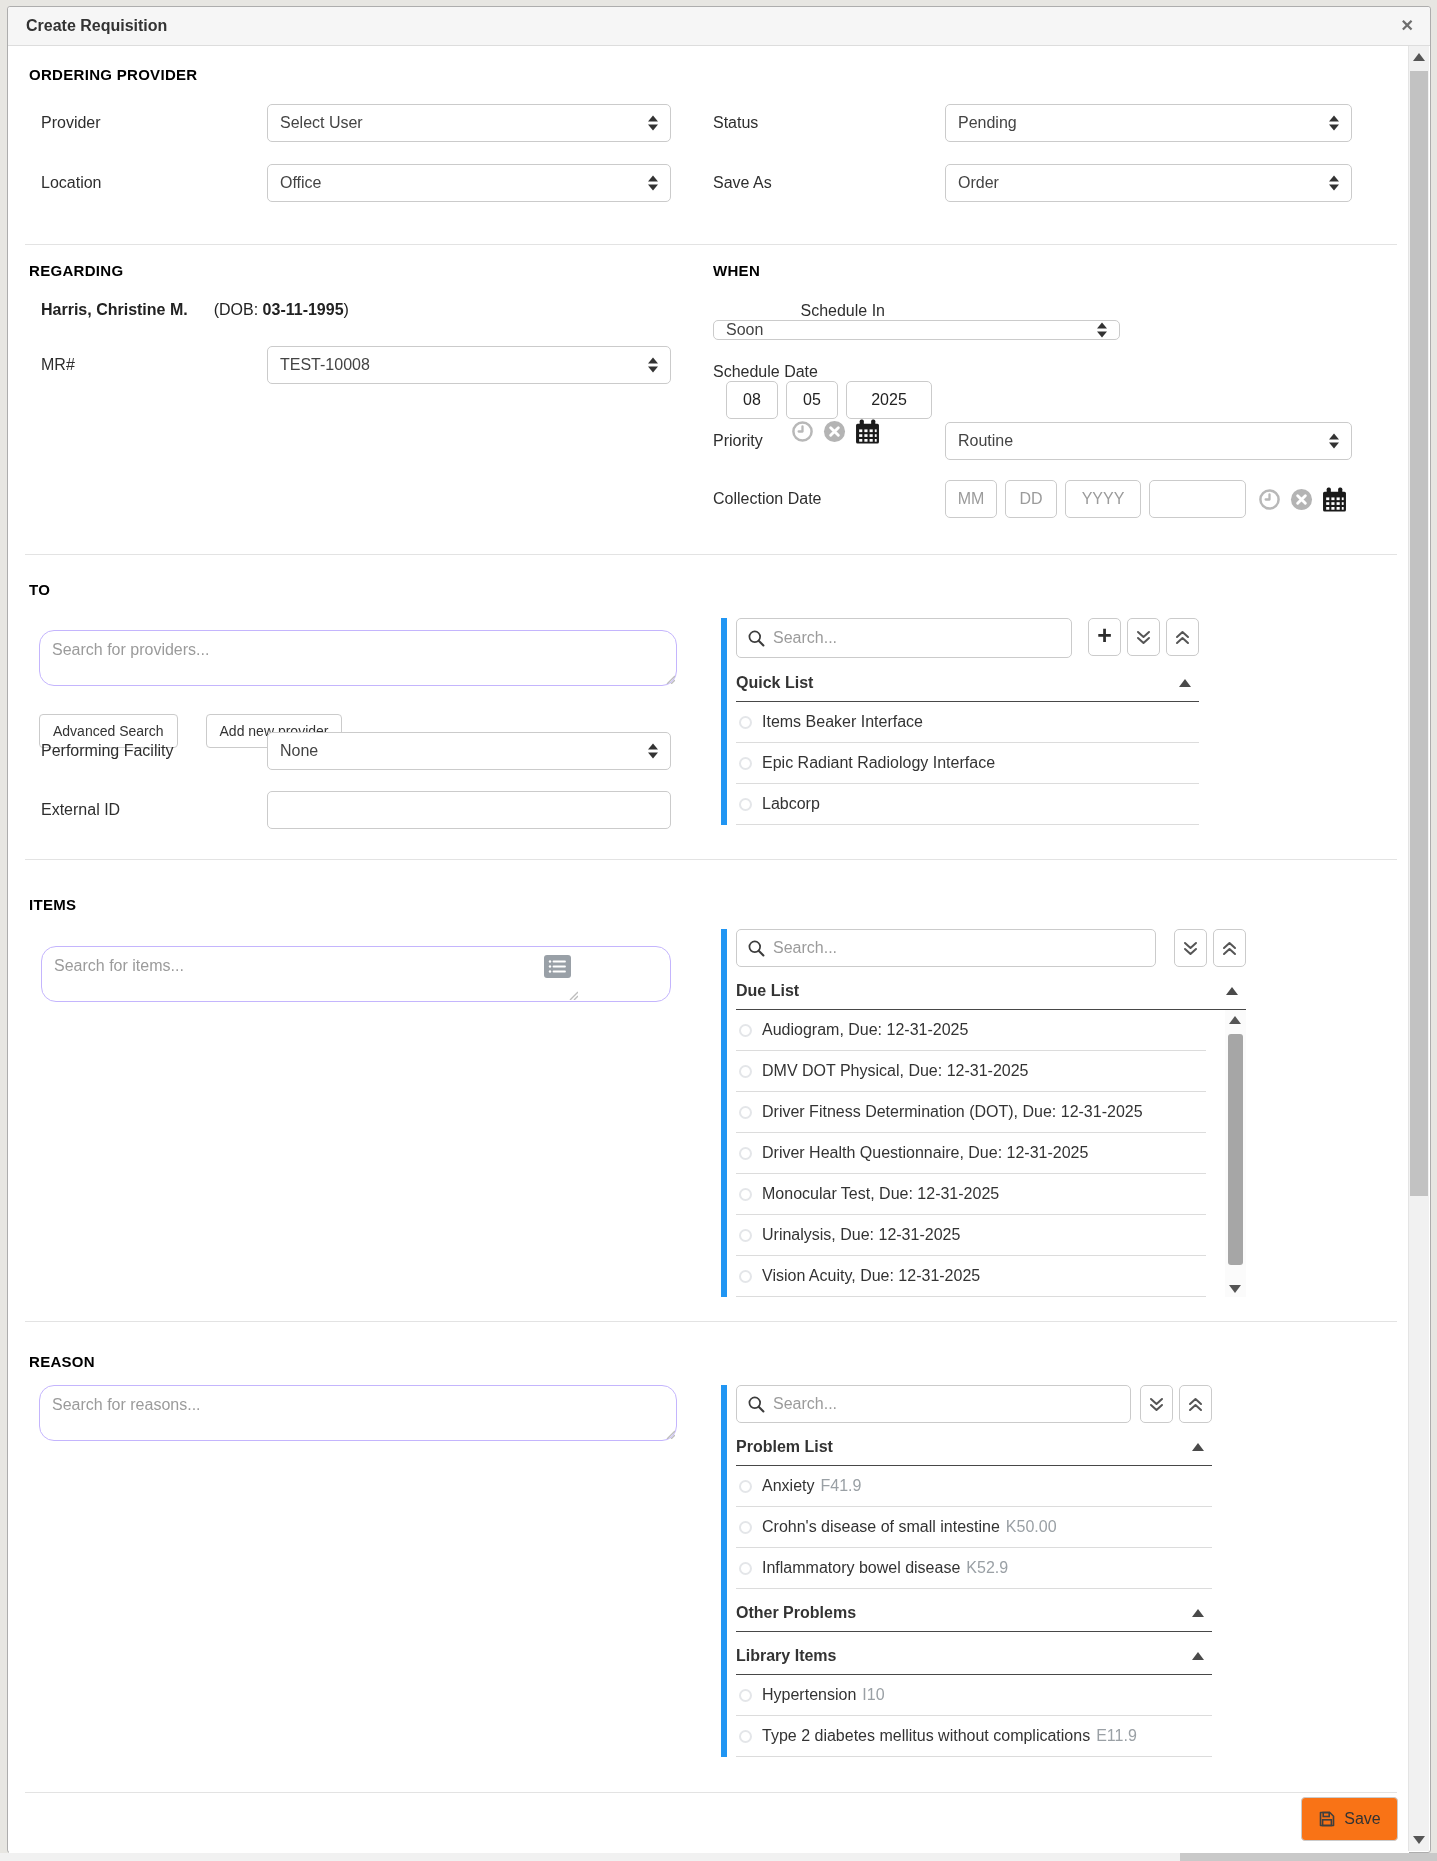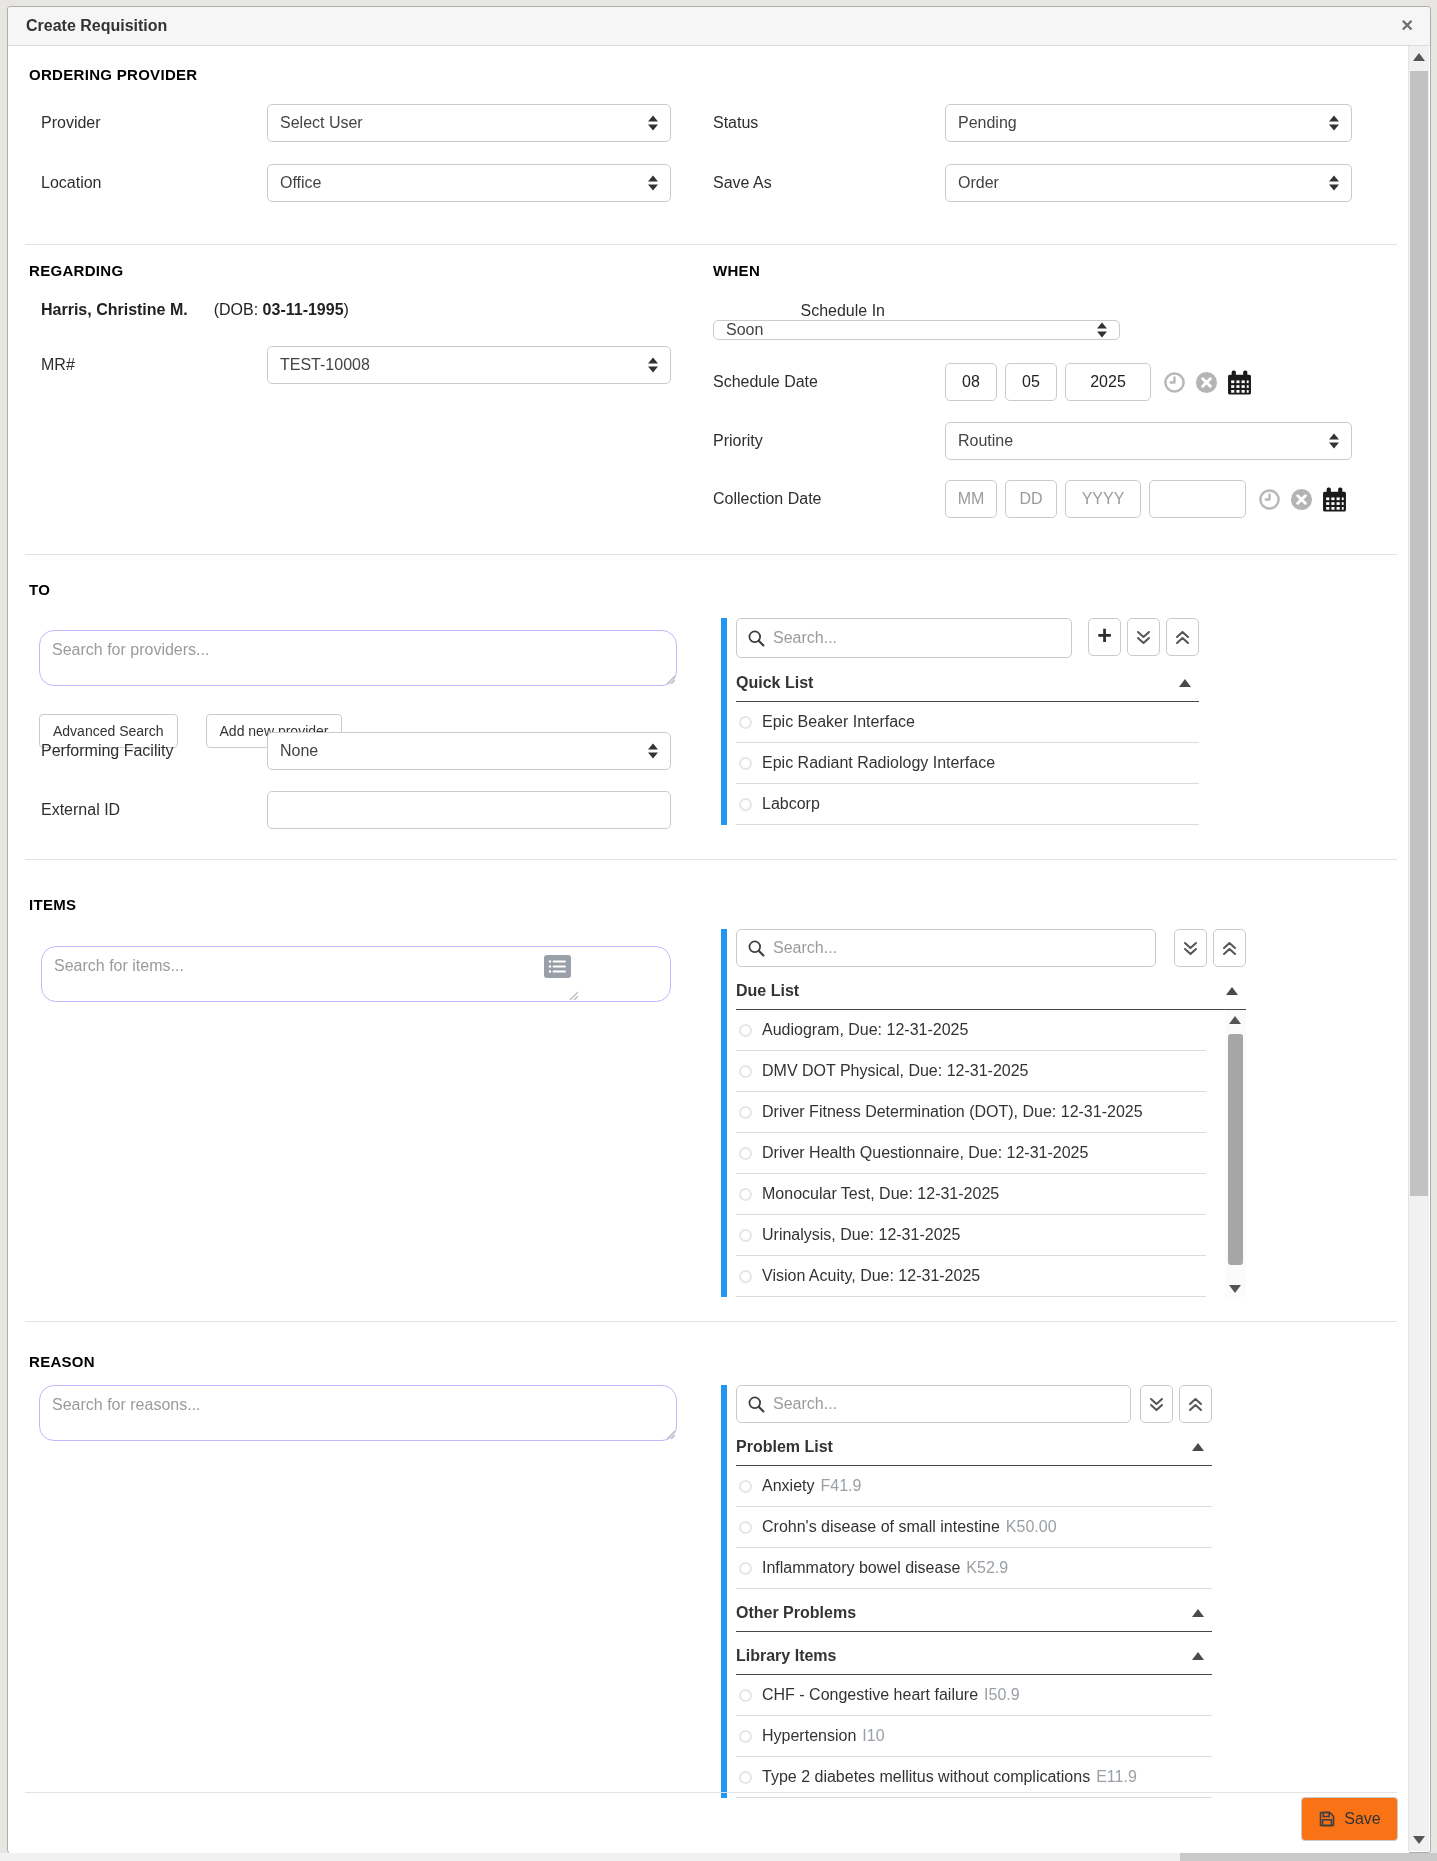--- a/index.html
+++ b/index.html
@@ -192,21 +192,21 @@
       <span class="lbl">Schedule In</span>
       <div class="sel">
         <span>Soon</span>
         <span class="stepper">
             <span class="tri-u"></span>
             <span class="tri-d"></span>
           </span>
       </div>
     </div>
 
-    <div class="row rcol" style="left:704px; top:317px;">
+    <div class="row rcol" style="left:704px; top:317px;flex-direction:column;">
       <span class="lbl">Schedule Date</span>
       <div class="dgap">
         <input class="dbox w52" value="08" style="">
         <input class="dbox w52" value="05" style="">
         <input class="dbox w86" value="2025" style="">
       </div>
       <div class="date-icons">
         <span class="icon-btn">
           <svg width="23" height="23" viewBox="0 0 24 24">
               <circle cx="12" cy="12" r="9.5" fill="none" stroke="#b8b8b8" stroke-width="2.6"></circle>
@@ -352,21 +352,21 @@
               </svg>
           </div>
         </div>
       </div>
       <div class="ghdr" style="margin-top:7px;">
         <span>Quick List</span>
         <span class="gcaret"></span>
       </div>
       <div class="lrow">
           <span class="radio"></span>
-          <span>Epic Beaker Interface</span>
+          <span>Items Beaker Interface</span>
         </div>
       <div class="lrow">
           <span class="radio"></span>
           <span>Epic Radiant Radiology Interface</span>
         </div>
       <div class="lrow">
           <span class="radio"></span>
           <span>Labcorp</span>
         </div>
     </div>
@@ -512,24 +512,20 @@
         <span>Other Problems</span>
         <span class="gcaret"></span>
       </div>
 
       <div class="ghdr">
         <span>Library Items</span>
         <span class="gcaret"></span>
       </div>
       <div class="lrow">
           <span class="radio"></span>
-          <span><span>CHF - Congestive heart failure</span><span class="code">I50.9</span></span>
-        </div>
-      <div class="lrow">
-          <span class="radio"></span>
           <span><span>Hypertension</span><span class="code">I10</span></span>
         </div>
       <div class="lrow">
           <span class="radio"></span>
           <span><span>Type 2 diabetes mellitus without complications</span><span class="code">E11.9</span></span>
         </div>
     </div>
 
     <div class="hr" style="top:1746px;"></div>
     <button class="save-btn">

